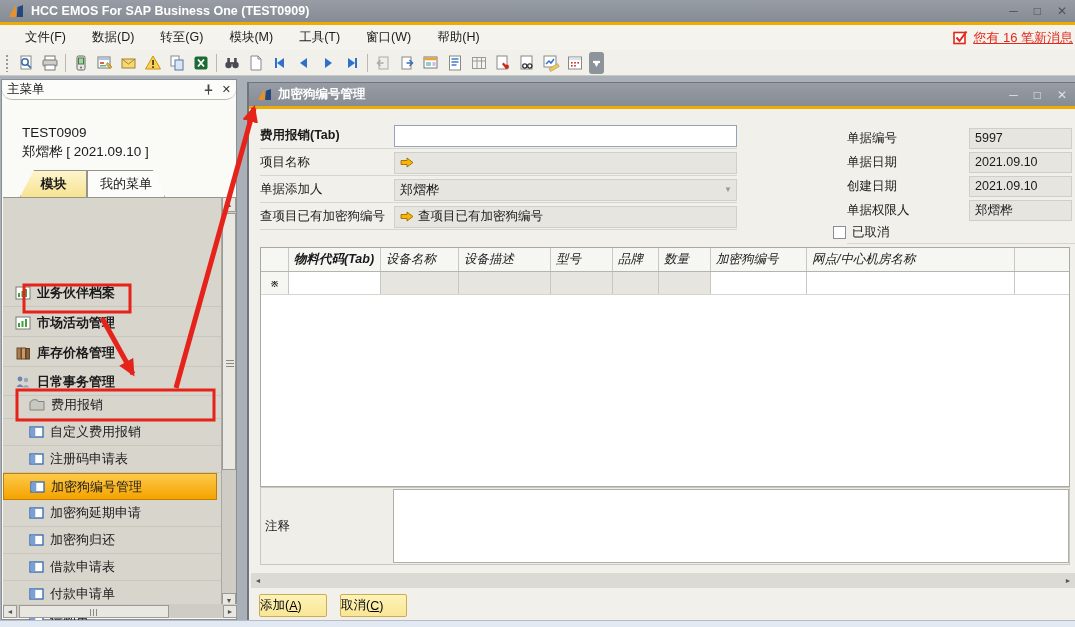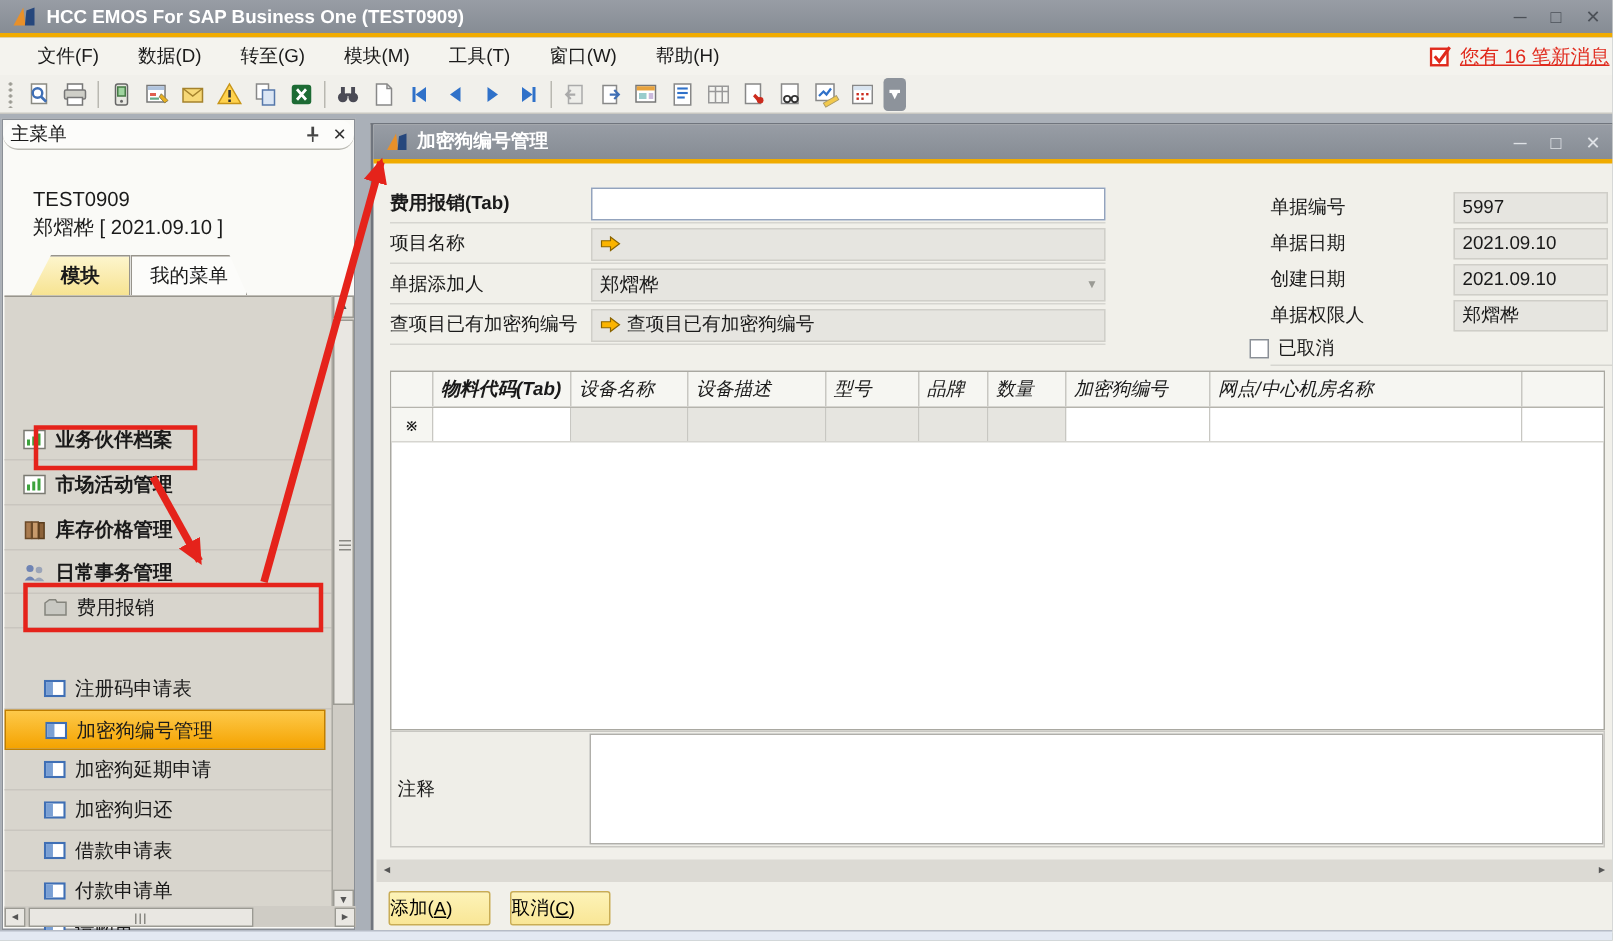--- a/index.html
+++ b/index.html
@@ -383,20 +383,27 @@
           <path d="M7.5 13.5 q3.5 -5 7 0 z" fill="#9aa4b8"></path>
         </svg>
       <span class="lbl">日常事务管理</span>
     </div>
     <div class="sb-item lvl1" style="top:194px">
       <svg width="16" height="16">
           <path d="M1 5 l3 -2.2 h4 l1 1.7 h6 v8.5 h-14 z" fill="#c8c8c2" stroke="#84847c"></path>
         </svg>
       <span class="lbl">费用报销</span>
     </div>
+    <div class="sb-item lvl1" style="top:221px">
+      <svg width="15" height="14">
+          <rect x="1" y="2" width="13" height="10" fill="#fff" stroke="#3f6fb5" stroke-width="1.4"></rect>
+          <rect x="1.7" y="2.7" width="4.6" height="8.6" fill="#7aa0d4"></rect>
+        </svg>
+      <span class="lbl">自定义费用报销</span>
+    </div>
     <div class="sb-item lvl1" style="top:248px">
       <svg width="15" height="14">
           <rect x="1" y="2" width="13" height="10" fill="#fff" stroke="#3f6fb5" stroke-width="1.4"></rect>
           <rect x="1.7" y="2.7" width="4.6" height="8.6" fill="#7aa0d4"></rect>
         </svg>
       <span class="lbl">注册码申请表</span>
     </div>
     <div class="sb-item lvl1 selected" style="top:275px">
       <svg width="15" height="14">
           <rect x="1" y="2" width="13" height="10" fill="#fff" stroke="#3f6fb5" stroke-width="1.4"></rect>

